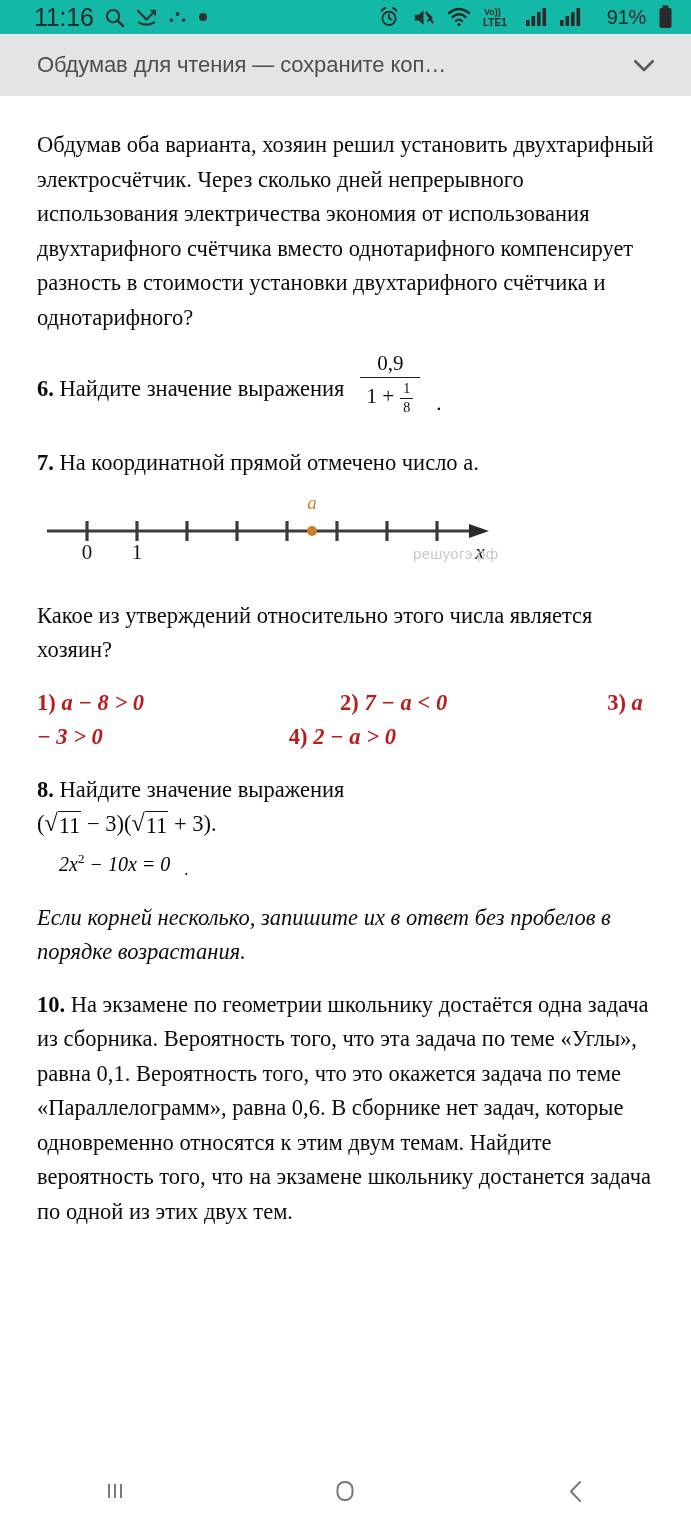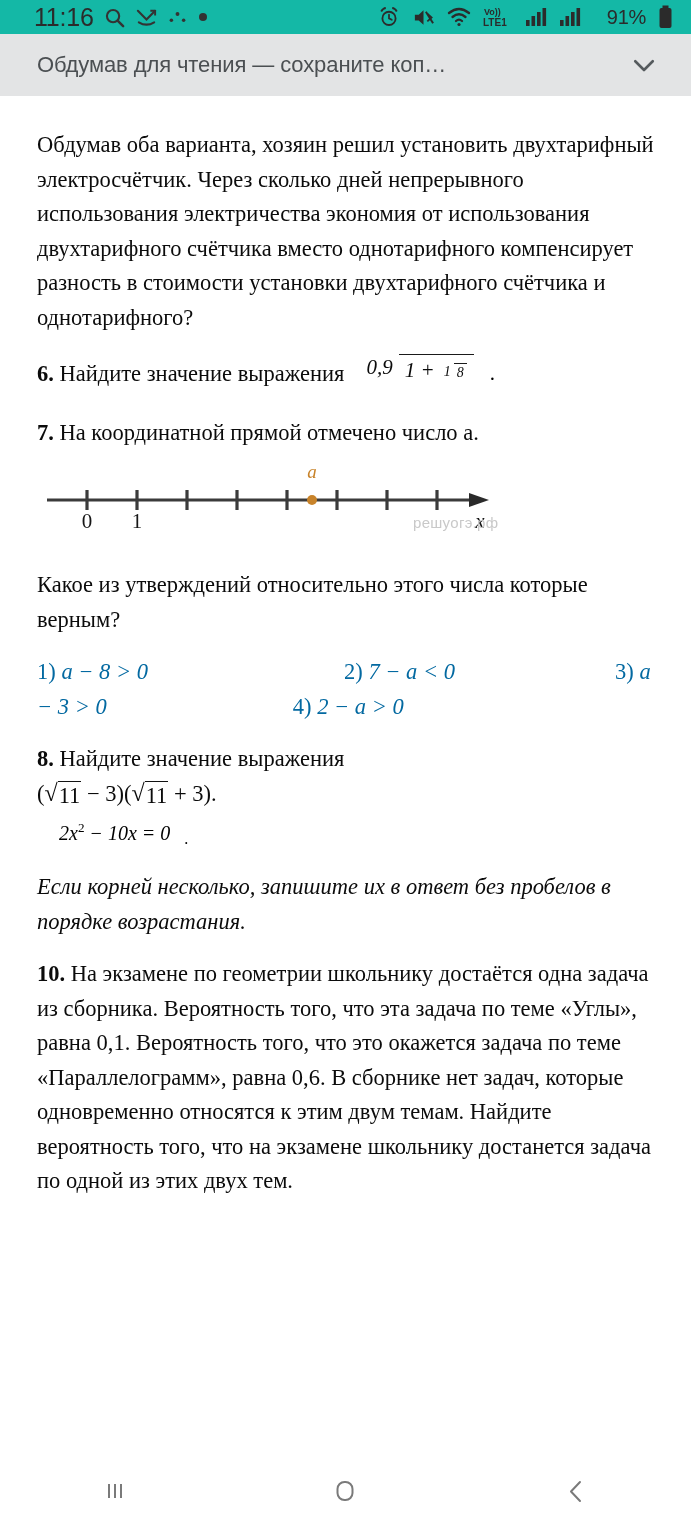--- a/index.html
+++ b/index.html
@@ -55,23 +55,23 @@
   .ital{ font-style:italic; }
   .gap-18{ height:18px; }
   .gap-12{ height:12px; }
 
   
   .mathrow{ display:flex; align-items:center; gap:14px; }
   .mathrow .lbl{ font-size:22.5px; line-height:34.5px; color:#0b0b0b; }
 
   
   .frac{
-    display:inline-flex; flex-direction:row; align-items:center;
+    display:inline-flex; flex-direction:column; align-items:center;
     vertical-align:middle; margin:0 2px; font-size:21px; color:#0b0b0b;
-    position:relative; top:-6px;font-style:italic;
+    position:relative; top:-6px;
   }
   .frac .num{ padding:0 6px 2px; line-height:1.15; }
   .frac .den{ padding:3px 6px 0; line-height:1.15; border-top:1.6px solid #1a1a1a; }
   .frac-small{ font-size:14px; top:0; margin:0 1px; }
   .frac-small .num{ padding:0 3px 1px; }
   .frac-small .den{ padding:1px 3px 0; border-top:1.3px solid #1a1a1a; }
   .dotafter{ align-self:flex-end; font-size:21px; padding-bottom:6px; }
 
   
   .sqrt{ display:inline-flex; align-items:flex-start; font-size:22.5px; }
@@ -83,21 +83,21 @@
   
   .figure{ position:relative; height:92px; margin:10px 0 4px 0; }
   .figure svg{ display:block; }
   .fig-wm{
     position:absolute; left:376px; top:54px;
     font-family:"Liberation Sans", sans-serif;
     font-size:15px; color:#c9c9c9; letter-spacing:0.3px;
   }
 
   
-  .opts{ font-size:22.5px; line-height:34.5px; color:#0369a1; }
+  .opts{ font-size:22.5px; line-height:34.5px; color:#b91c1c;font-weight:bold; }
   .sp-a{ display:inline-block; width:196px; }
   .sp-b{ display:inline-block; width:186px; }
   .sp-c{ display:inline-block; width:160px; }
 
   
   .navbar{
     position:absolute; bottom:0; left:0; width:100%; height:86px;
     background:#ffffff;
     display:flex; align-items:center; justify-content:space-around;
   }
@@ -254,21 +254,21 @@
           <circle cx="275" cy="40" r="5" fill="#c8832a"></circle>
           <text x="275" y="18" font-family="Liberation Serif, serif" font-style="italic" font-size="19" fill="#c8832a" text-anchor="middle">a</text>
 
           <text x="443" y="68" font-family="Liberation Serif, serif" font-style="italic" font-size="21" fill="#161616" text-anchor="middle">x</text>
         </svg>
         <span class="fig-wm">решуогэ.рф</span>
       </div>
 
       <div class="gap-12"></div>
 
-      <p class="p">Какое из утверждений относительно этого числа которые верным?</p>
+      <p class="p">Какое из утверждений относительно этого числа является хозяин?</p>
 
       <div class="gap-18"></div>
 
       <div class="opts">
         <span><span>1)</span> <i>a − 8 &gt; 0</i></span><span class="sp-a"></span><span><span>2)</span> <i>7 − a &lt; 0</i></span><span class="sp-c"></span><span><span>3)</span> <i>a − 3 &gt; 0</i></span><span class="sp-b"></span><span><span>4)</span> <i>2 − a &gt; 0</i></span>
       </div>
     </div>
 
     <div class="gap-18"></div>
 

